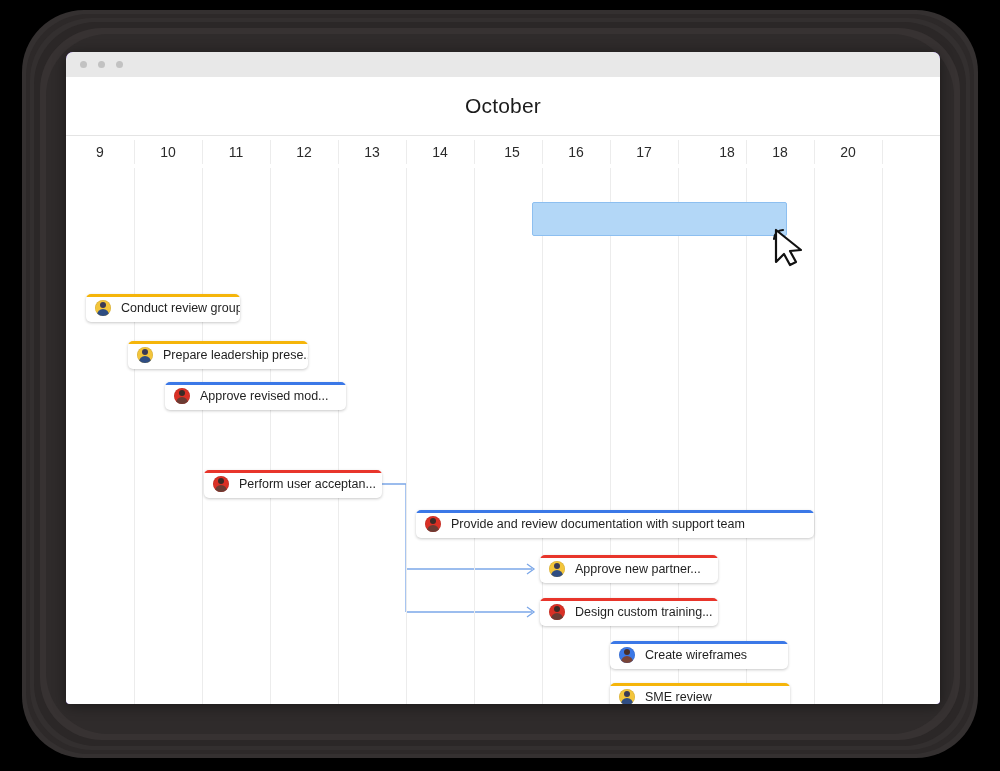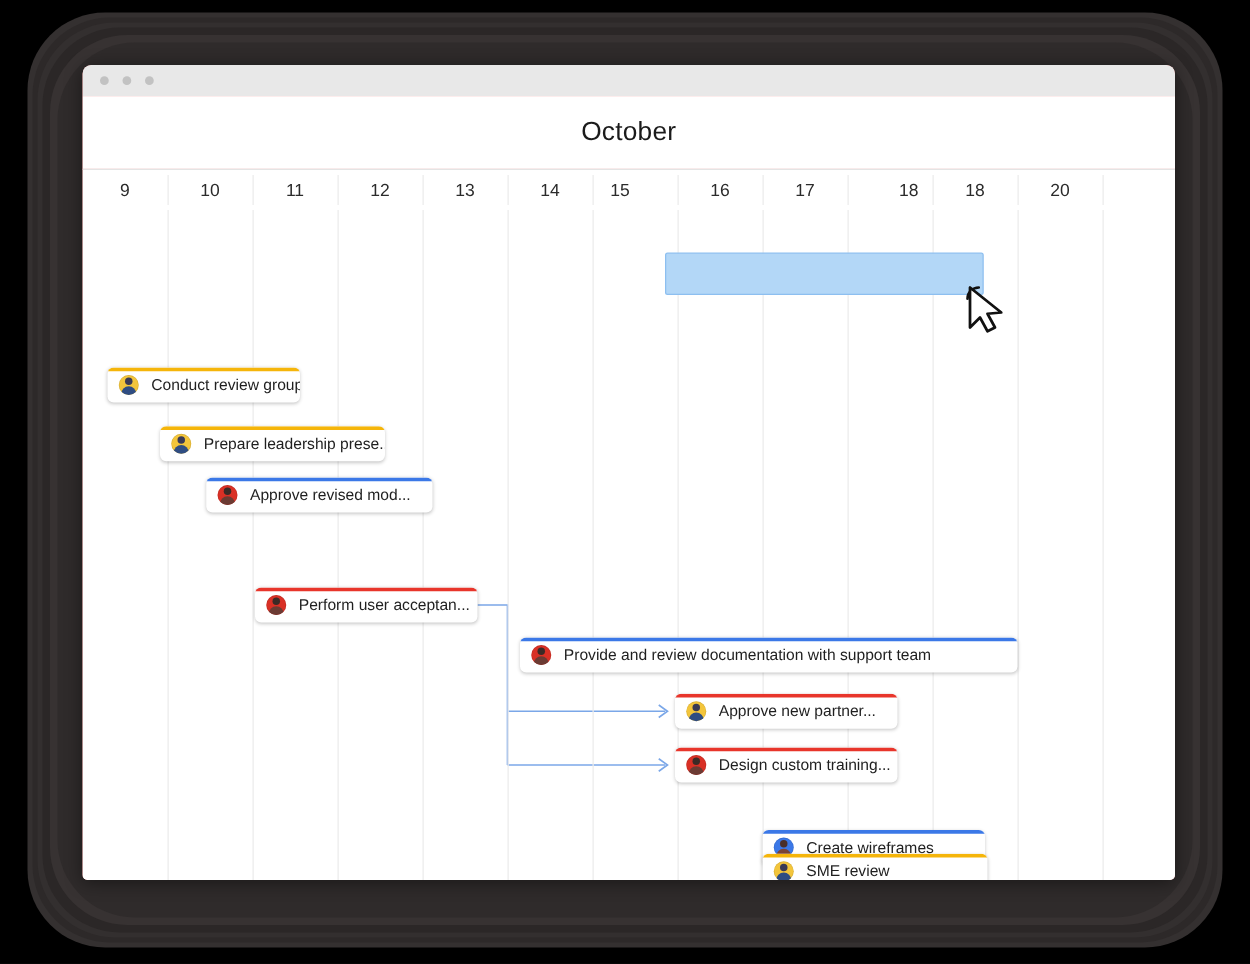--- a/index.html
+++ b/index.html
@@ -11,21 +11,21 @@
   .bezel{position:absolute;border-radius:62px;background:#2e2a2a;}
   .bz1{left:22px;top:10px;width:956px;height:748px;background:#343030;}
   .bz2{left:26px;top:14px;width:948px;height:740px;background:#2d2929;}
   .bz3{left:30px;top:18px;width:940px;height:732px;background:#332f2f;}
   .bz4{left:34px;top:22px;width:932px;height:724px;background:#2b2727;}
   .bz5{left:40px;top:28px;width:920px;height:712px;background:#373232;}
   .bz6{left:46px;top:34px;width:908px;height:700px;background:#2f2b2b;}
 
   
   #window{position:absolute;left:66px;top:52px;width:874px;height:652px;
-          background:#fca5a5;border-radius:7px 7px 4px 4px;overflow:hidden;
+          background:#8b5cf6;border-radius:7px 7px 4px 4px;overflow:hidden;
           box-shadow:0 2px 14px rgba(0,0,0,.45);}
 
   #titlebar{height:25px;background:#e8e8e8;display:flex;align-items:center;padding-left:14px;gap:11px;}
   .dot{width:7px;height:7px;border-radius:50%;background:#c2c2c2;}
 
   #monthbar{height:58px;background:#fff;display:flex;align-items:center;justify-content:center;}
   #monthtitle{font-size:21px;color:#1b1b1b;font-weight:400;letter-spacing:.2px;}
 
   #daysrow{position:relative;height:32px;background:#fff;border-top:1px solid #e4e4e4;}
   .daycell{position:absolute;top:0;height:32px;display:flex;align-items:center;justify-content:center;
@@ -86,21 +86,21 @@
         <div class="daycell" style="left: 68px; width: 68px;">10</div>
         <div class="daysep" style="left: 68px;"></div>
         <div class="daycell" style="left: 136px; width: 68px;">11</div>
         <div class="daysep" style="left: 136px;"></div>
         <div class="daycell" style="left: 204px; width: 68px;">12</div>
         <div class="daysep" style="left: 204px;"></div>
         <div class="daycell" style="left: 272px; width: 68px;">13</div>
         <div class="daysep" style="left: 272px;"></div>
         <div class="daycell" style="left: 340px; width: 68px;">14</div>
         <div class="daysep" style="left: 340px;"></div>
-        <div class="daycell" style="left: 396px; width: 68px;">15</div>
+        <div class="daycell" style="left: 412px; width: 68px;">15</div>
         <div class="daysep" style="left: 408px;"></div>
         <div class="daycell" style="left: 476px; width: 68px;">16</div>
         <div class="daysep" style="left: 476px;"></div>
         <div class="daycell" style="left: 544px; width: 68px;">17</div>
         <div class="daysep" style="left: 544px;"></div>
         <div class="daycell" style="left: 612px; width: 68px; padding-left: 15px;">18</div>
         <div class="daysep" style="left: 612px;"></div>
         <div class="daycell" style="left: 680px; width: 68px;">18</div>
         <div class="daysep" style="left: 680px;"></div>
         <div class="daycell" style="left: 748px; width: 68px;">20</div>
@@ -179,21 +179,21 @@
           <span class="ctext">Approve new partner...</span>
         </div>
         <div class="card" style="left: 474px; top: 430px; width: 178px;">
           <div class="stripe" style="background: rgb(232, 53, 43);"></div>
           <div class="avatar" style="background: rgb(217, 48, 37);">
             <div class="head" style="background: rgb(58, 42, 38);"></div>
             <div class="body" style="background: rgb(107, 59, 51);"></div>
           </div>
           <span class="ctext">Design custom training...</span>
         </div>
-        <div class="card" style="left: 544px; top: 473px; width: 178px; margin-top: 23px;">
+        <div class="card" style="left: 544px; top: 473px; width: 178px;">
           <div class="stripe" style="background: rgb(59, 120, 231);"></div>
           <div class="avatar" style="background: rgb(59, 120, 231);">
             <div class="head" style="background: rgb(74, 47, 42);"></div>
             <div class="body" style="background: rgb(122, 68, 56);"></div>
           </div>
           <span class="ctext">Create wireframes</span>
         </div>
         <div class="card" style="left: 544px; top: 515px; width: 180px;">
           <div class="stripe" style="background: rgb(245, 181, 10);"></div>
           <div class="avatar" style="background: rgb(243, 197, 59);">

